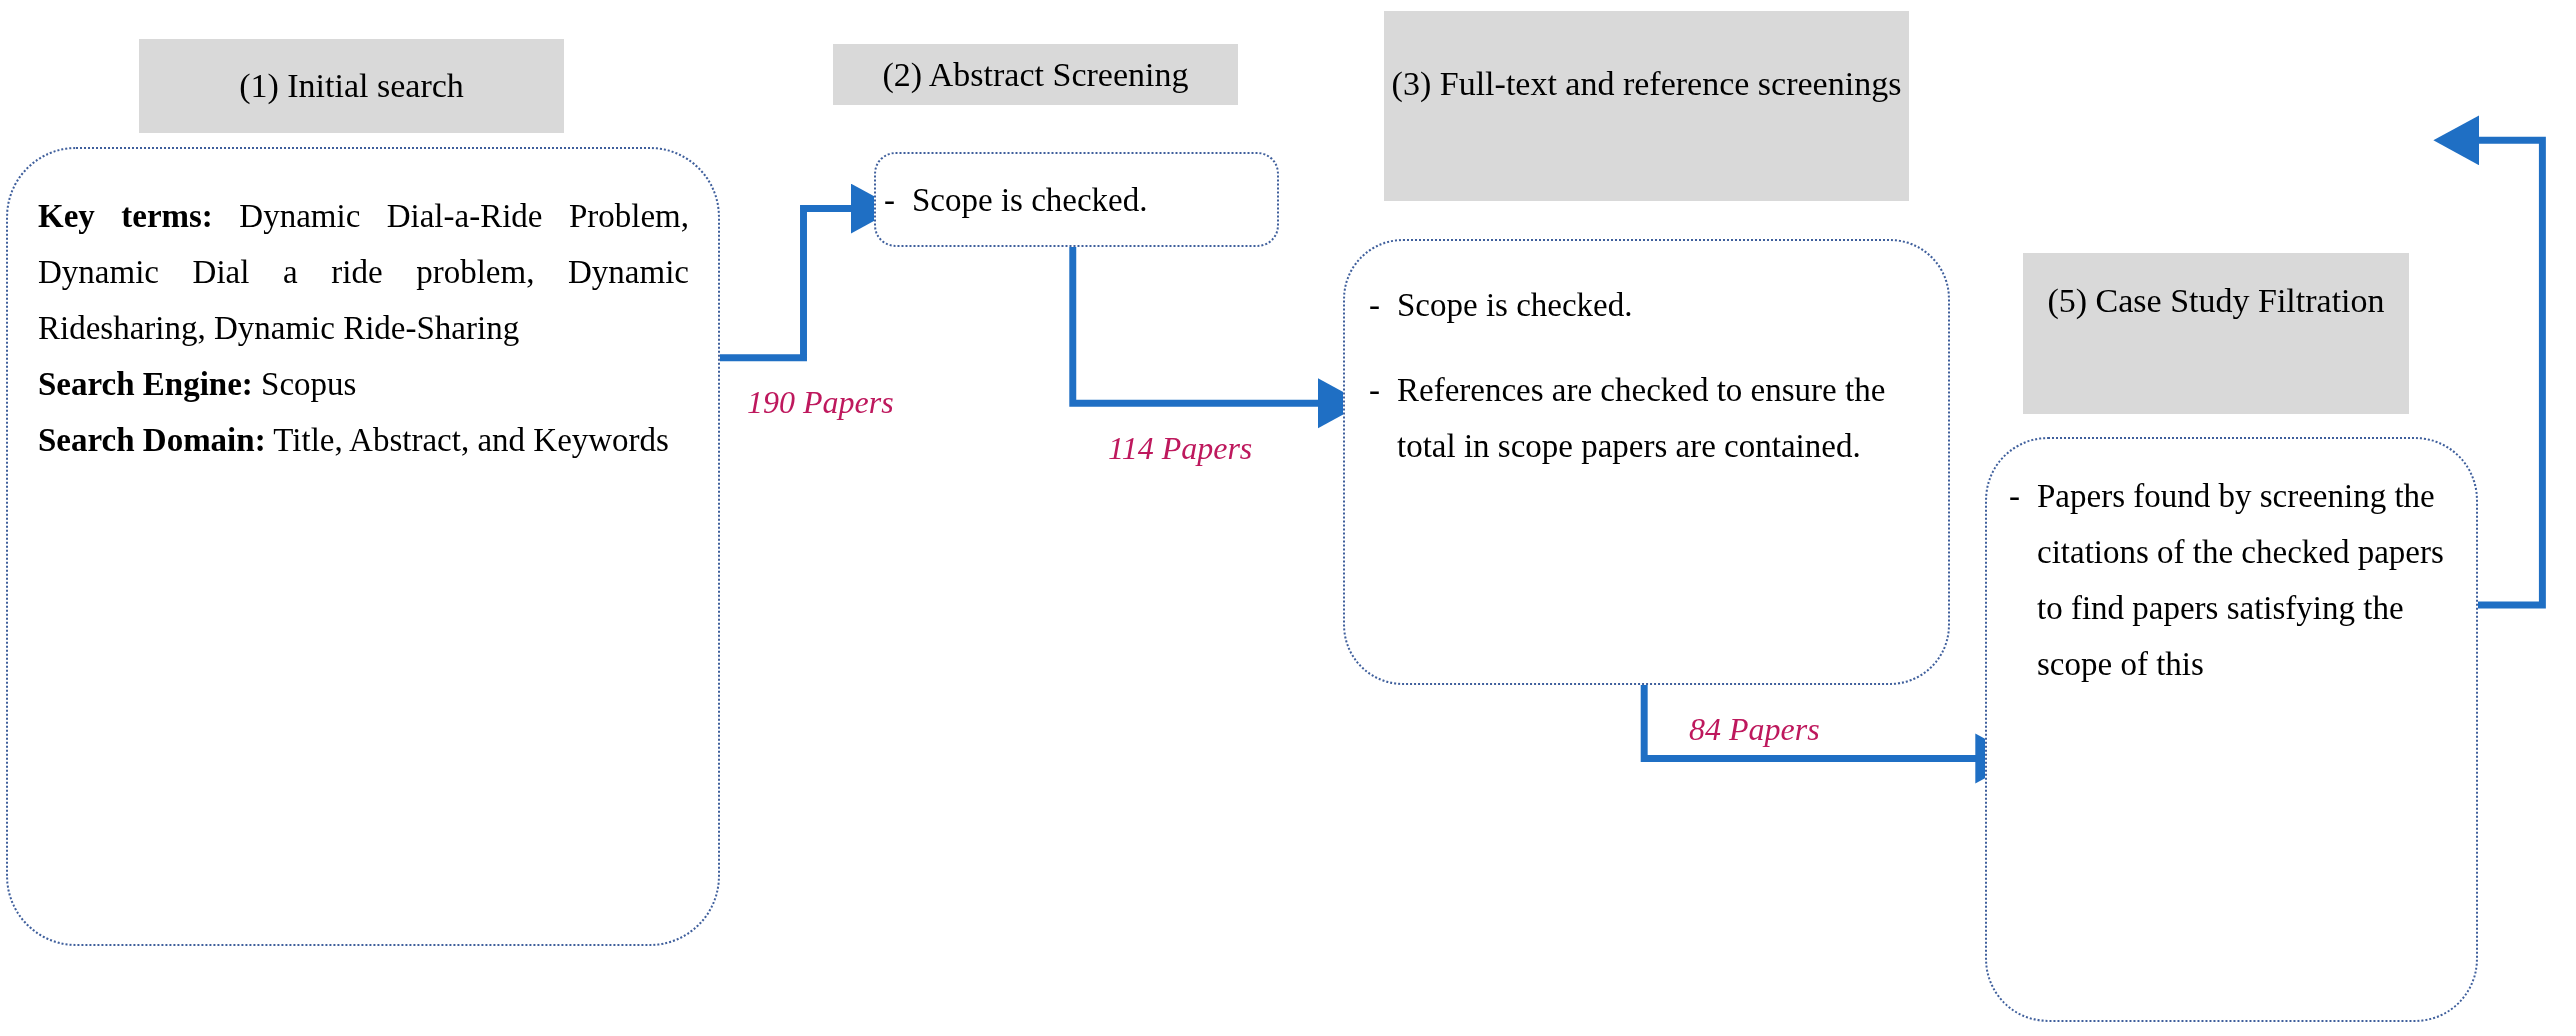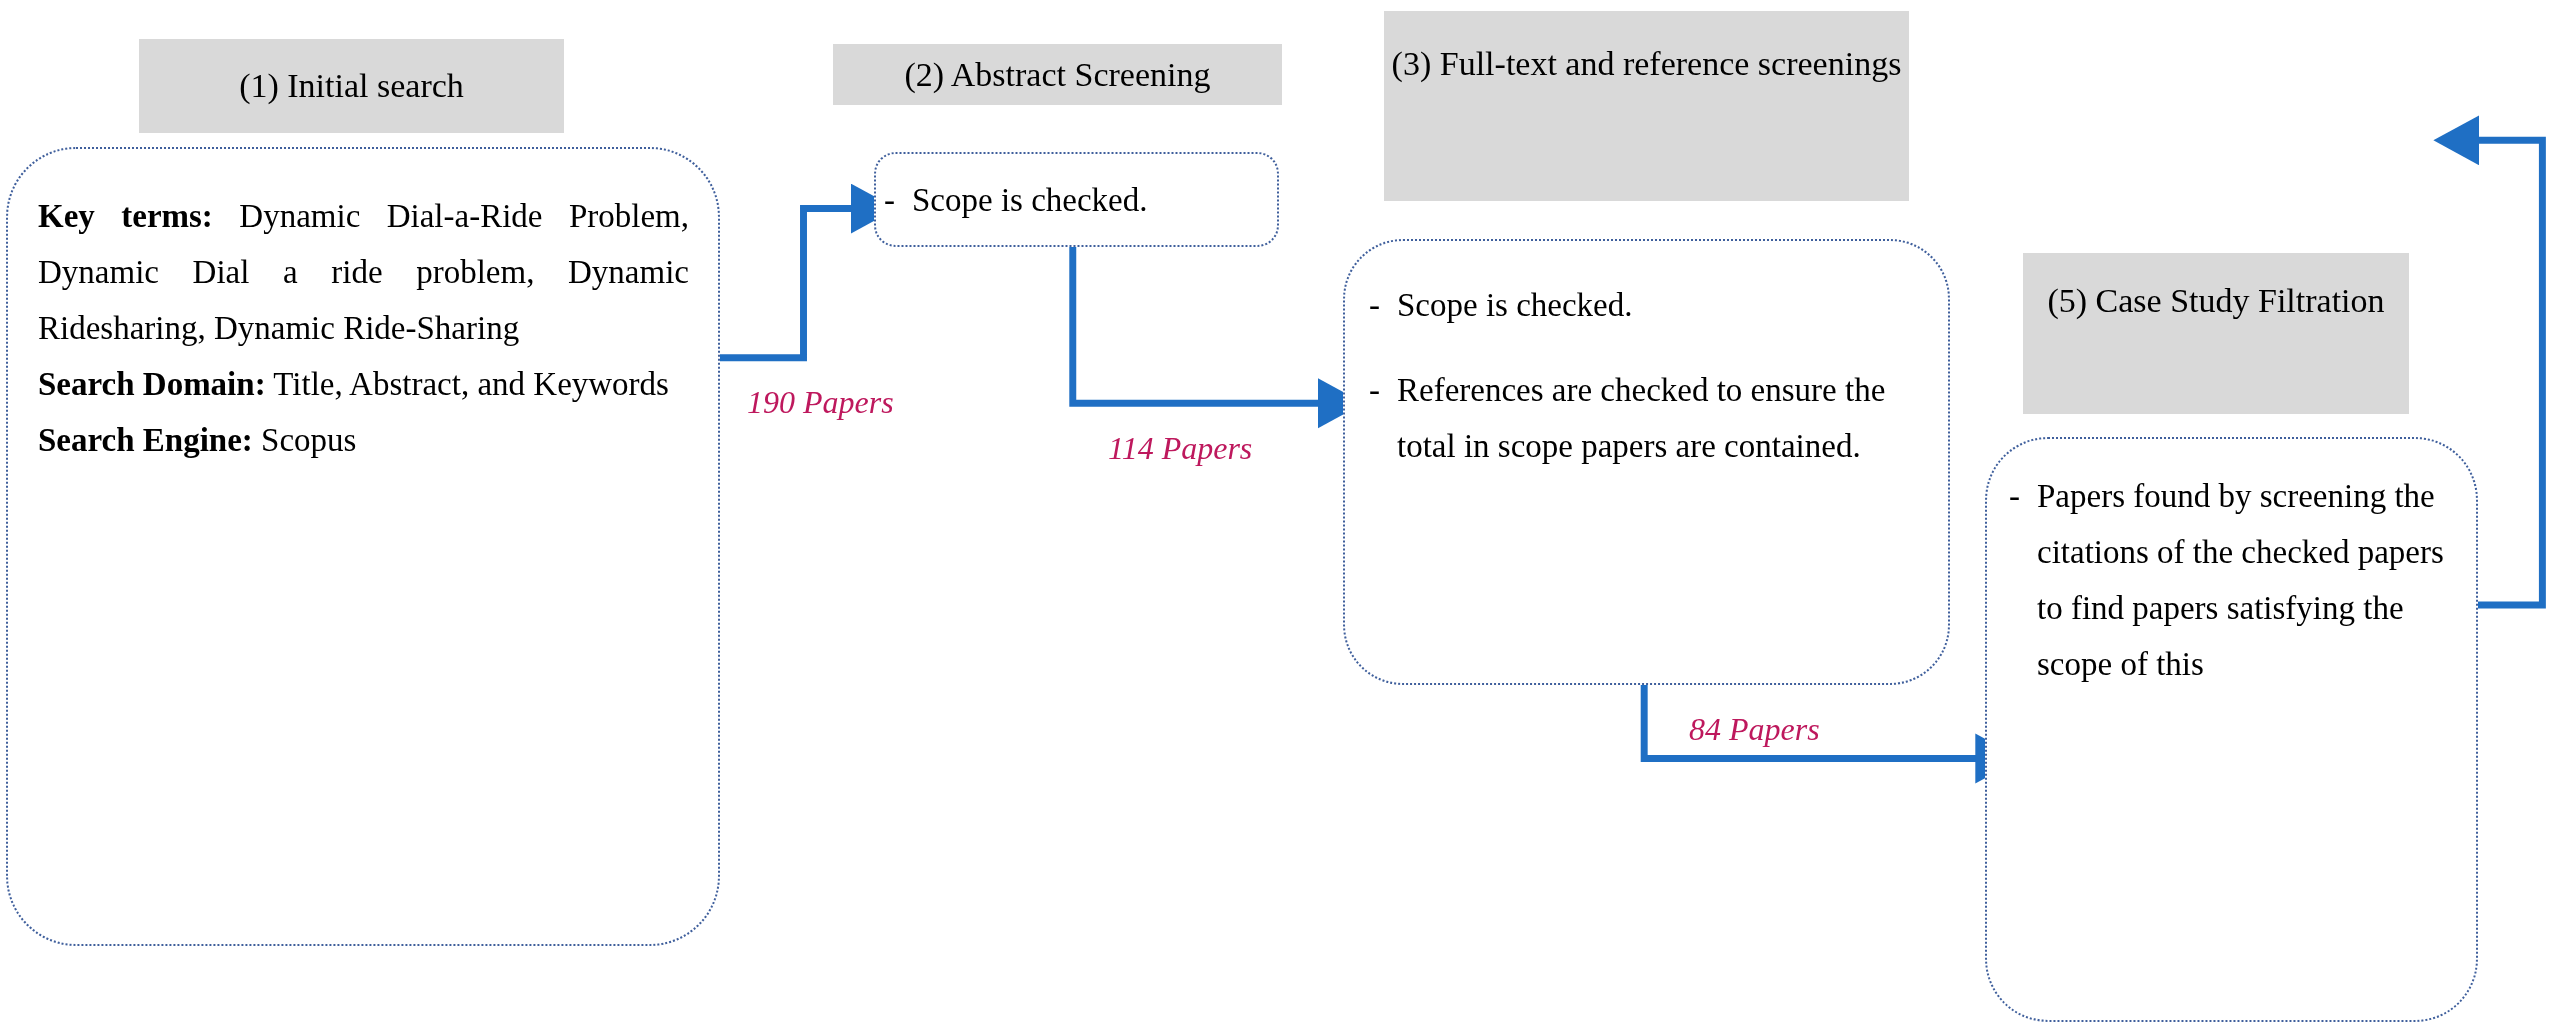--- a/index.html
+++ b/index.html
@@ -113,47 +113,47 @@
   <div class="hdr" style="left:139px; top:39px; width:425px; height:94px;">
     <span>(1) Initial search</span>
   </div>
 
   <div class="dbox r-big" style="left:6.3px; top:147px; width:714px; height:799px;"></div>
 
   <div class="body-text justified" style="left:38px; top:188px; width:651px;">
     <div>
       <span class="bold">Key terms:</span><span> Dynamic Dial-a-Ride Problem, Dynamic Dial a ride problem, Dynamic Ridesharing, Dynamic Ride-Sharing</span>
     </div>
+    <div style="text-align:left;">
+      <span class="bold">Search Engine:</span><span> Scopus</span>
+    </div>
     <div>
       <span class="bold">Search Domain:</span><span> Title, Abstract, and Keywords</span>
-    </div>
-    <div style="text-align:left;">
-      <span class="bold">Search Engine:</span><span> Scopus</span>
     </div>
   </div>
 
   <div class="edge-label" style="left:747px; top:384px;">190 Papers</div>
 
-  <div class="hdr" style="left:833px; top:44px; width:449px; height:61px;">
+  <div class="hdr" style="left:833px; top:44px; width:405px; height:61px;">
     <span>(2) Abstract Screening</span>
   </div>
 
   <div class="dbox r-small" style="left:874px; top:152px; width:405px; height:95px;"></div>
 
   <div class="body-text" style="left:884px; top:172px; width:386px;">
     <div class="bullet-row">
       <span class="bullet-dash">-</span>
       <span class="bullet-body">Scope is checked.</span>
     </div>
   </div>
 
   <div class="edge-label" style="left:1108px; top:430px;font-style:italic;">114 Papers</div>
 
   <div class="hdr" style="left:1384px; top:11.4px; width:525px; height:190px; display:block; padding-top:26.6px;">
-    <span style="display:block; line-height:1.55;">(3) Full-text and reference screenings</span>
+    <span style="display:block; line-height:1.55;margin-top:20px;">(3) Full-text and reference screenings</span>
   </div>
 
   <div class="dbox r-big" style="left:1343px; top:239px; width:607px; height:446px; border-radius:60px;"></div>
 
   <div class="body-text" style="left:1369px; top:277px; width:556px;">
     <div class="bullet-row">
       <span class="bullet-dash">-</span>
       <span class="bullet-body">Scope is checked.</span>
     </div>
     <div class="bullet-row" style="margin-top:29px;">

